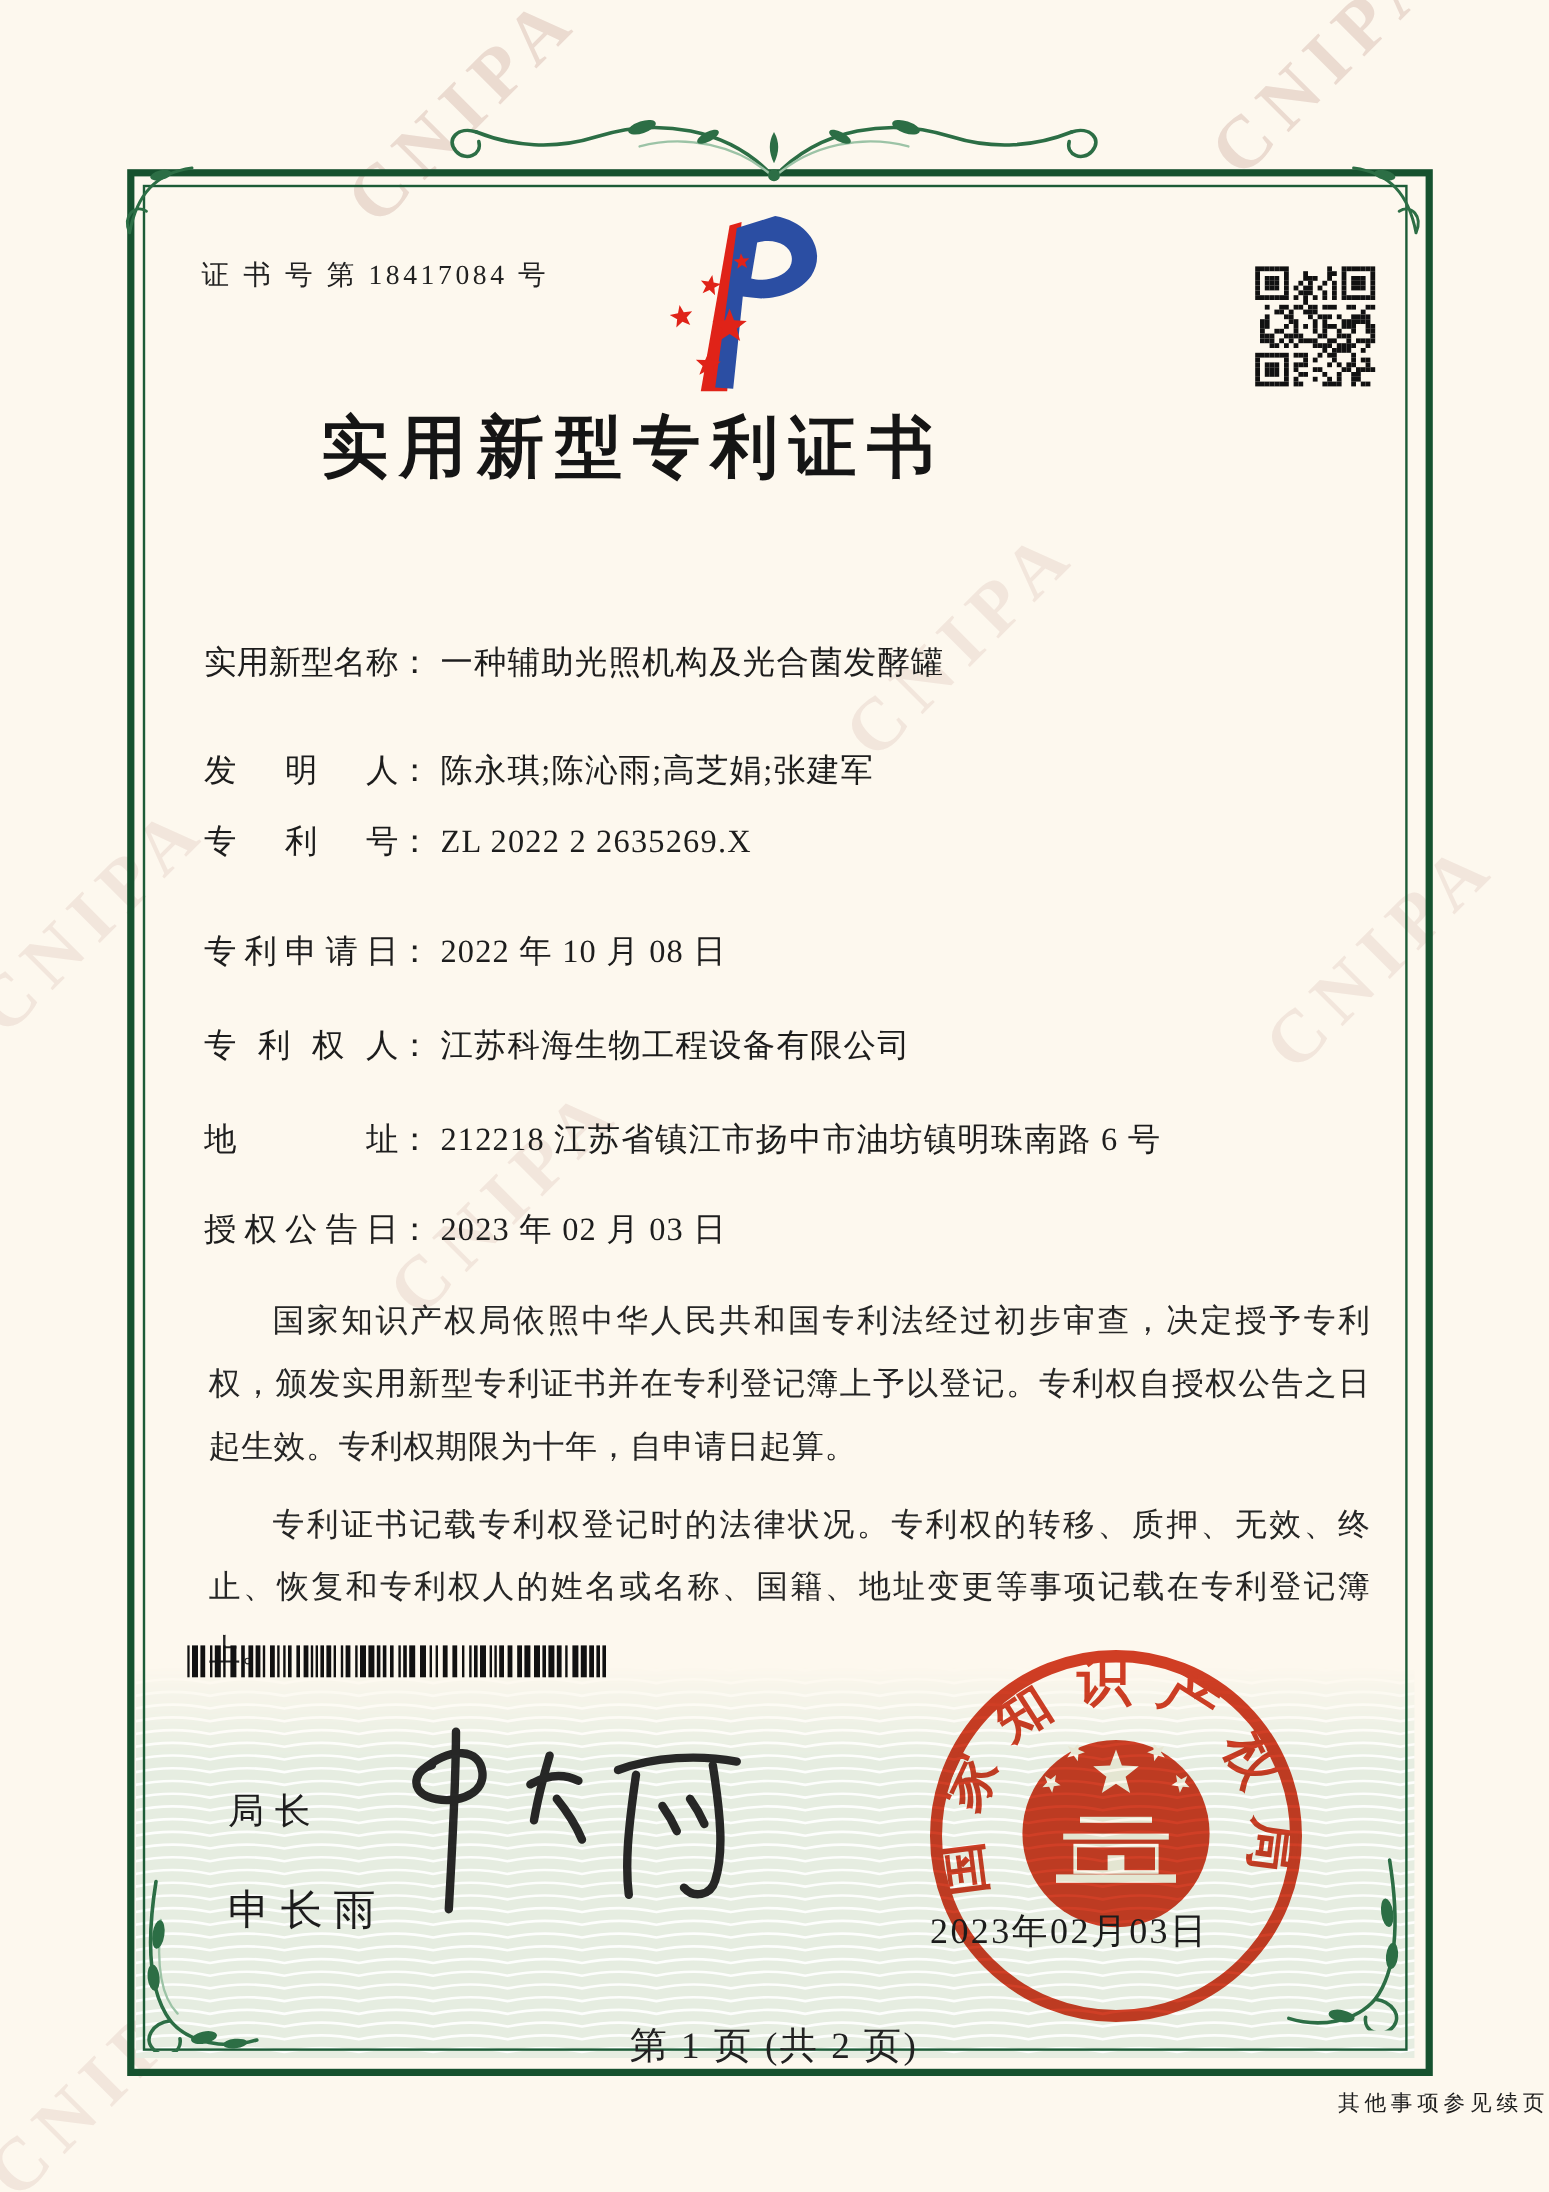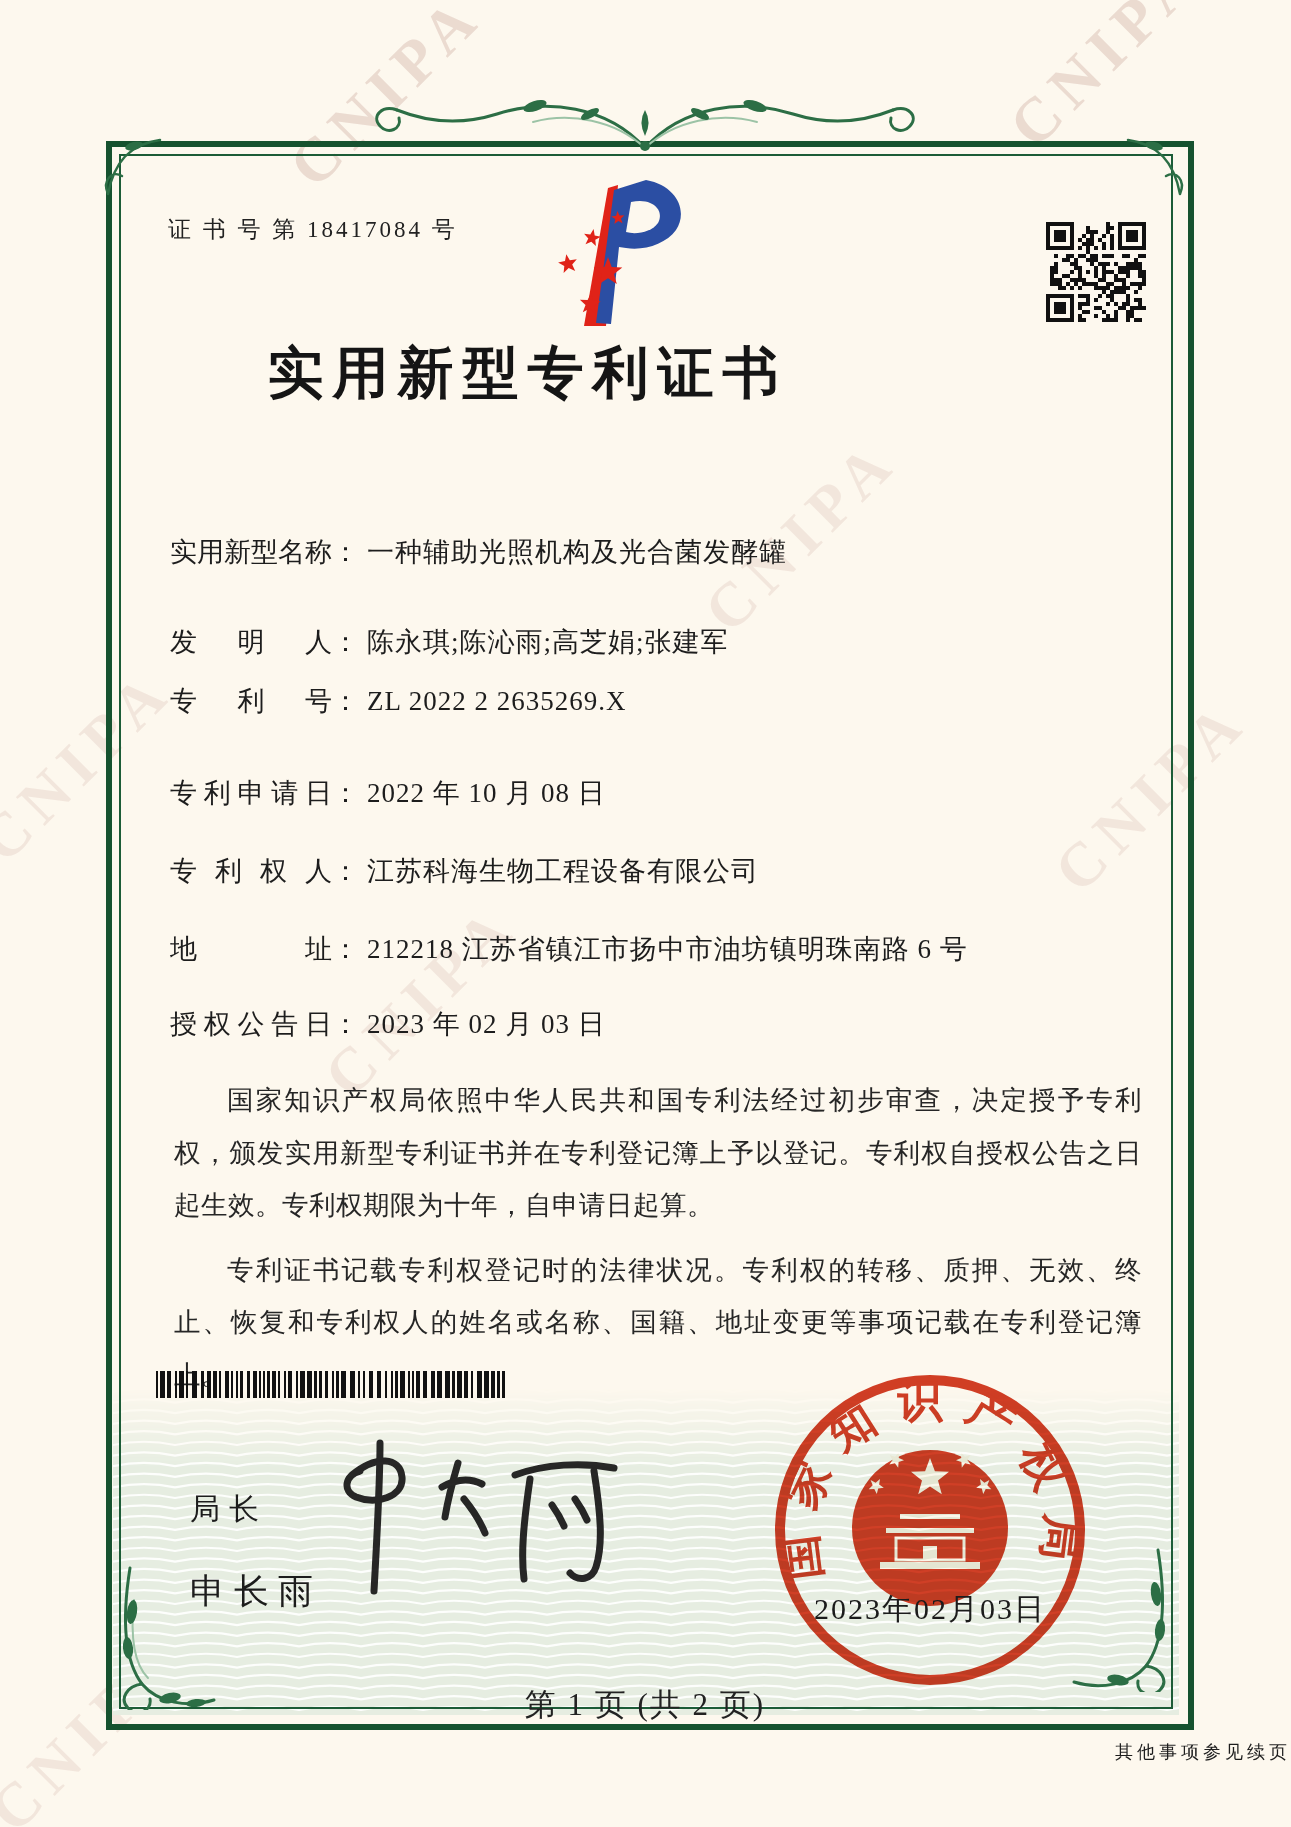--- a/index.html
+++ b/index.html
@@ -46,21 +46,21 @@
   .paras p{margin:12px;font-size:26.5px;line-height:52.5px;text-align:justify;text-indent:2em;
       color:#262626;letter-spacing:.5px;}
   
   .barcode{position:absolute;left:156px;top:1371px;z-index:4;}
   
   .director-label{position:absolute;left:190px;top:1489px;font-size:30px;letter-spacing:9px;color:#1c1c1c;z-index:4;}
   .director-name{position:absolute;left:190px;top:1543px;font-size:35px;letter-spacing:9px;color:#1c1c1c;z-index:4;margin-top:25px;}
   .signature{position:absolute;left:330px;top:1433px;z-index:5;}
   
   .seal{position:absolute;left:768px;top:1368px;z-index:5;mix-blend-mode:multiply;opacity:.95;}
-  .seal-date{position:absolute;left:775px;top:1589px;width:310px;text-align:center;font-size:30px;
+  .seal-date{position:absolute;left:775px;top:1589px;width:310px;font-size:30px;
       letter-spacing:2px;color:#1b1b1b;z-index:6;}
   
   .page-info{position:absolute;left:445px;top:1684px;width:400px;text-align:center;font-size:31px;
       letter-spacing:2px;color:#222;z-index:6;}
   .cont-note{position:absolute;left:0;top:1740px;width:1291px;text-align:right;font-size:18px;
       letter-spacing:4px;color:#1d1d1d;z-index:4;}
 </style>
 </head>
 <body>
 

